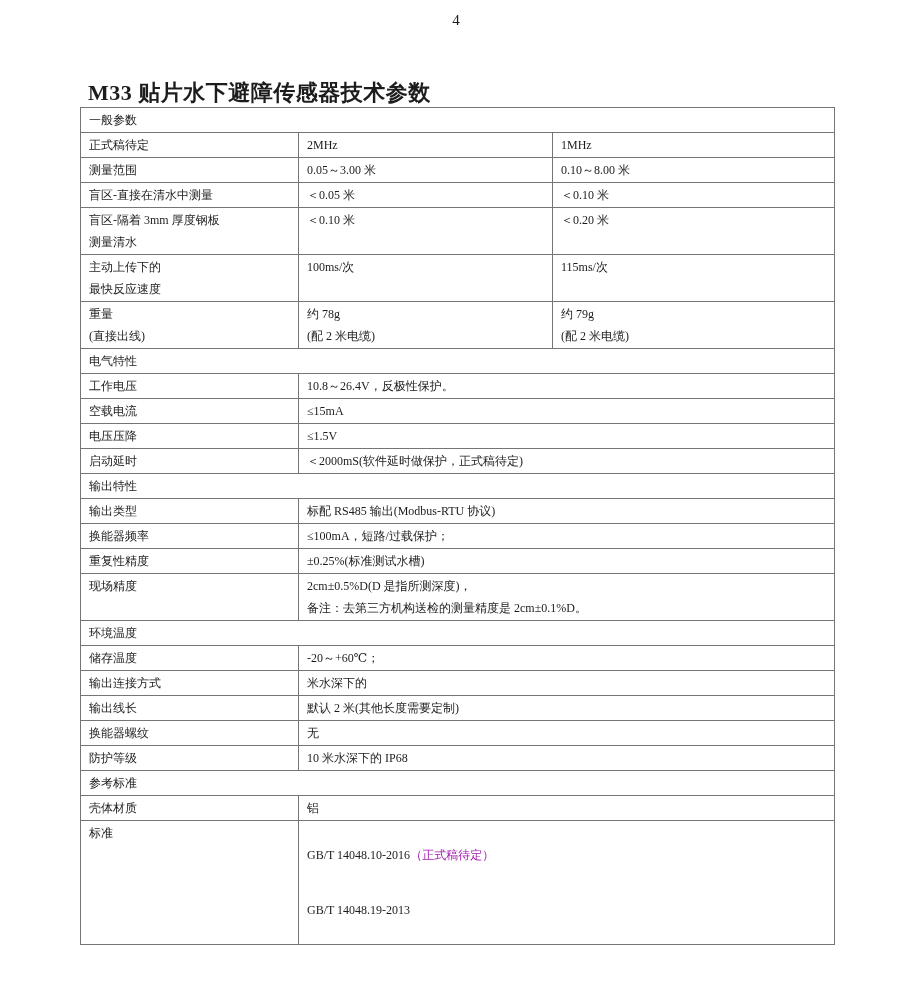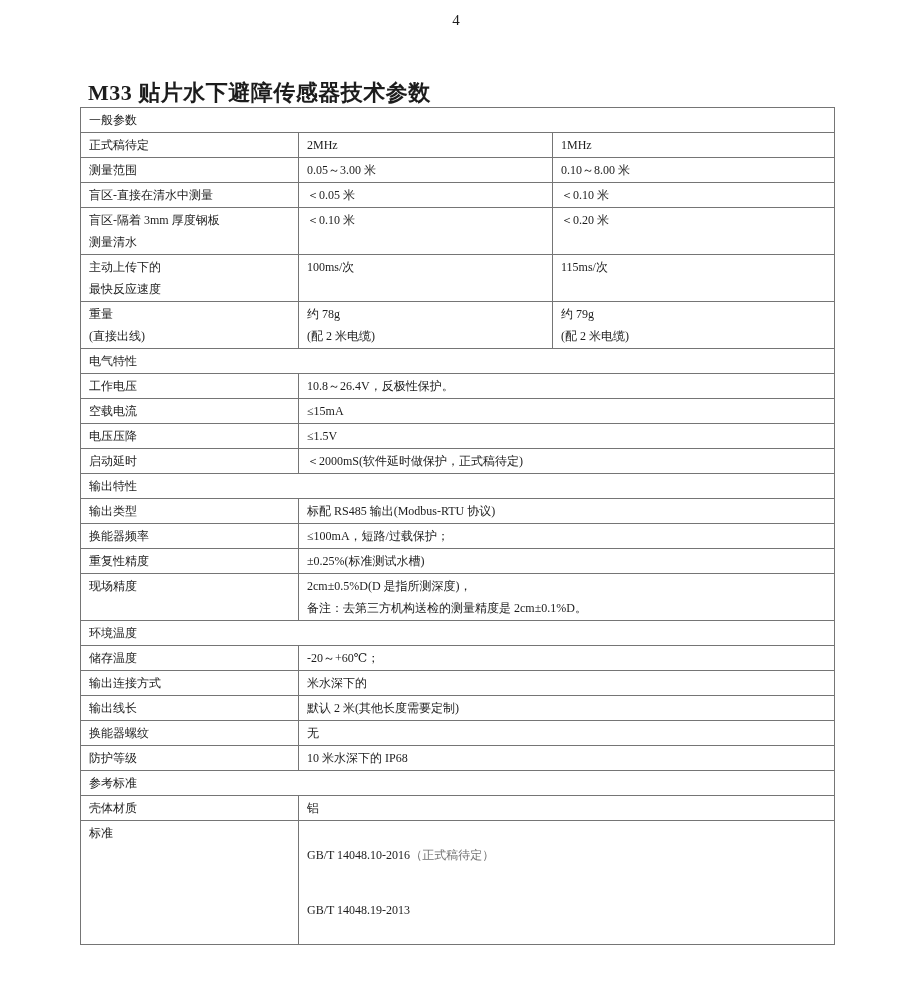--- a/index.html
+++ b/index.html
@@ -178,20 +178,20 @@
       <tr>
         <td colspan="3" class="section">参考标准</td>
       </tr>
       <tr>
         <td>壳体材质</td>
         <td colspan="2">铝</td>
       </tr>
       <tr>
         <td>标准</td>
         <td colspan="2">
-          <div><span>GB/T 14048.10-2016</span><span class="red" style="color: #737373;">（正式稿待定）</span></div>
+          <div><span>GB/T 14048.10-2016</span><span class="red" style="color: #a21caf;">（正式稿待定）</span></div>
           <div class="std-line2">GB/T 14048.19-2013</div>
         </td>
       </tr>
     </tbody>
   </table>
 
 </div>
 
 </body></html>

